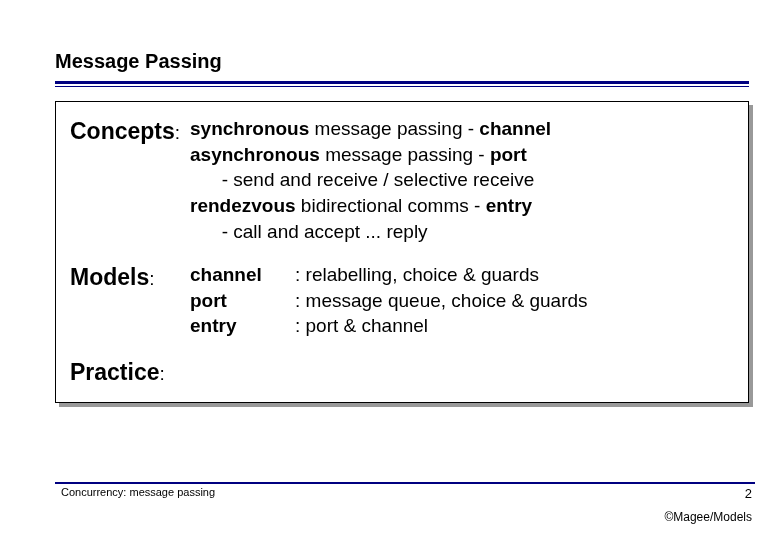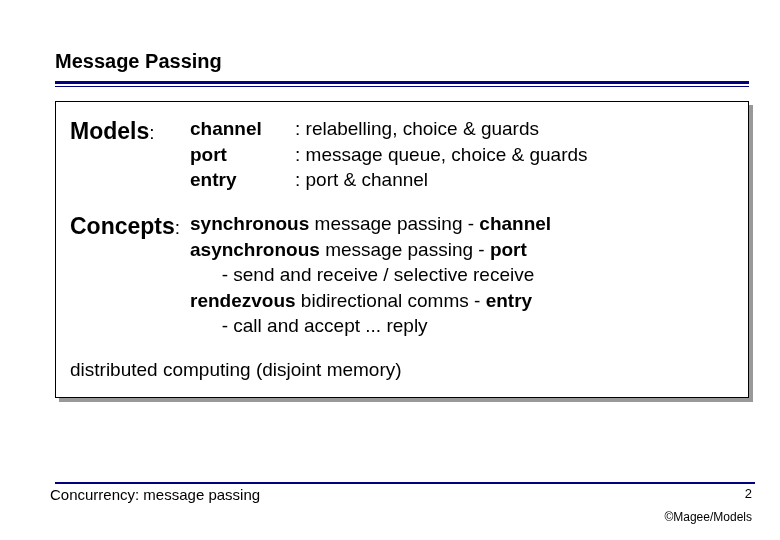--- a/index.html
+++ b/index.html
@@ -58,23 +58,23 @@
   .mcol2 { flex: 1; }
   .footer-bar {
     position: absolute;
     left: 55px;
     right: 25px;
     top: 482px;
     border-top: 2px solid #000080;
   }
   .footer-left {
     position: absolute;
-    left: 50px;
+    left: 61px;
     top: 486px;
-    font-size: 15px;
+    font-size: 11px;
   }
   .footer-page {
     position: absolute;
     right: 28px;
     top: 486px;
     font-size: 13px;
   }
   .footer-copy {
     position: absolute;
     right: 28px;
@@ -87,49 +87,49 @@
 
 <div class="slide">
 
   <div class="title">Message Passing</div>
   <div class="rule-thick"></div>
   <div class="rule-thin"></div>
 
   <div class="content-box">
 
     <div class="section">
+      <div class="label-col"><span>Concepts</span><span class="colon">:</span></div>
+      <div class="body-col">
+        <div><span class="b">synchronous</span><span> message passing - </span><span class="b">channel</span></div>
+        <div><span class="b">asynchronous</span><span> message passing - </span><span class="b">port</span></div>
+        <div style="white-space:pre"><span>      - send and receive / selective receive</span></div>
+        <div><span class="b">rendezvous</span><span> bidirectional comms - </span><span class="b">entry</span></div>
+        <div style="white-space:pre"><span>      - call and accept ... reply</span></div>
+      </div>
+    </div>
+
+    <div class="section">
       <div class="label-col"><span>Models</span><span class="colon">:</span></div>
       <div class="body-col models-body">
         <div class="mcol1">
           <div>channel</div>
           <div>port</div>
           <div>entry</div>
         </div>
         <div class="mcol2">
           <div>: relabelling, choice &amp; guards</div>
           <div>: message queue, choice &amp; guards</div>
           <div>: port &amp; channel</div>
         </div>
       </div>
     </div>
 
-    <div class="section">
-      <div class="label-col"><span>Concepts</span><span class="colon">:</span></div>
+    <div class="section" style="margin-bottom:0">
+      <div class="label-col"><span>Practice</span><span class="colon">:</span></div>
       <div class="body-col">
-        <div><span class="b">synchronous</span><span> message passing - </span><span class="b">channel</span></div>
-        <div><span class="b">asynchronous</span><span> message passing - </span><span class="b">port</span></div>
-        <div style="white-space:pre"><span>      - send and receive / selective receive</span></div>
-        <div><span class="b">rendezvous</span><span> bidirectional comms - </span><span class="b">entry</span></div>
-        <div style="white-space:pre"><span>      - call and accept ... reply</span></div>
-      </div>
-    </div>
-
-    <div class="section" style="margin-bottom:0">
-      <div class="body-col">
-        <div>distributed computing (disjoint memory)</div>
       </div>
     </div>
 
   </div>
 </div>
 
 <div class="footer-bar"></div>
 <div class="footer-left">Concurrency: message passing</div>
 <div class="footer-page">2</div>
 <div class="footer-copy">©Magee/Models</div>

